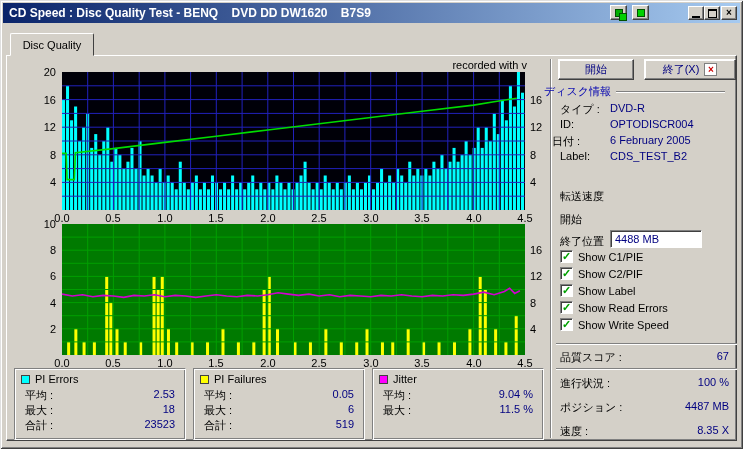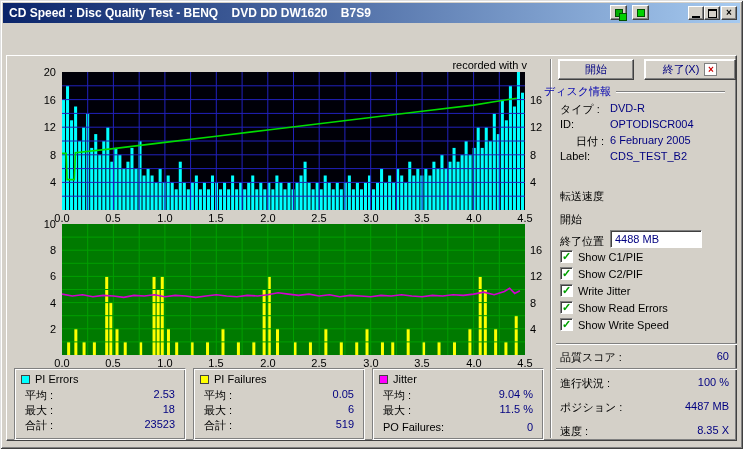--- a/index.html
+++ b/index.html
@@ -78,20 +78,23 @@
   <div class="tbtn" style="left:688px">
     <span class="minglyph"></span>
   </div>
   <div class="tbtn" style="left:704px">
     <span class="maxglyph"></span>
   </div>
   <div class="tbtn" style="left:721px">
     <span>×</span>
   </div>
 
+  <div class="tab">
+    <span>Disc Quality</span>
+  </div>
   <div class="page"></div>
 
   <span class="note">recorded with  v</span>
 
   <svg id="chart1" class="abs" style="left:62px;top:72px" width="463" height="138">
       <rect width="463" height="138" fill="#000008"></rect>
       <rect x="0.00" y="27.60" width="3.03" height="110.40" fill="#00ffff"></rect>
       <rect x="4.03" y="13.80" width="3.03" height="124.20" fill="#00ffff"></rect>
       <rect x="8.05" y="48.30" width="3.03" height="89.70" fill="#00ffff"></rect>
       <rect x="12.08" y="34.50" width="3.03" height="103.50" fill="#00ffff"></rect>
@@ -398,24 +401,20 @@
       <span>Jitter</span>
     </div>
     <div class="prow" style="top:19px">
         <span>平均 :</span>
         <span class="navy">9.04 %</span>
       </div>
     <div class="prow" style="top:34px">
         <span>最大 :</span>
         <span class="navy">11.5 %</span>
       </div>
-    <div class="prow" style="top:52px">
-        <span>PO Failures:</span>
-        <span class="navy">0</span>
-      </div>
   </div>
 
   <div class="vline" style="left:550px;top:59px;height:379px"></div>
 
   <div class="btn" style="left:558px;top:59px;width:76px">
     <span>開始</span>
   </div>
   <div class="btn" style="left:644px;top:59px;width:92px">
     <span>終了(X)</span>
     <span class="exiticon">
@@ -424,21 +423,21 @@
   </div>
 
   <div class="sechead" style="left:544px;top:84px">
     <span>ディスク情報</span>
       <span class="line"></span>
   </div>
   <span class="lab" style="left:560px;top:102px">タイプ :</span>
   <span class="val" style="left:610px;top:102px">DVD-R</span>
   <span class="lab" style="left:560px;top:118px">ID:</span>
   <span class="val" style="left:610px;top:118px">OPTODISCR004</span>
-  <span class="lab" style="left:576px;top:134px">日付 :</span>
+  <span class="lab" style="left:552px;top:134px">日付 :</span>
   <span class="val" style="left:610px;top:134px">6 February 2005</span>
   <span class="lab" style="left:560px;top:150px">Label:</span>
   <span class="val" style="left:610px;top:150px">CDS_TEST_B2</span>
 
 
   <span class="lab" style="left:560px;top:189px">転送速度</span>
 
   <span class="lab" style="left:560px;top:212px">開始</span>
   <span class="lab" style="left:560px;top:234px">終了位置</span>
   <div class="field" style="left:610px;top:230px;width:92px">
@@ -454,38 +453,38 @@
   <label class="cb" style="left:560px;top:267px">
     <span class="cbbox">
         <span class="check">✓</span>
       </span>
     <span>Show C2/PIF</span>
   </label>
   <label class="cb" style="left:560px;top:284px">
     <span class="cbbox">
         <span class="check">✓</span>
       </span>
-    <span>Write Jitter</span>
+    <span>Show Label</span>
   </label>
   <label class="cb" style="left:560px;top:301px">
     <span class="cbbox">
         <span class="check">✓</span>
       </span>
     <span>Show Read Errors</span>
   </label>
   <label class="cb" style="left:560px;top:318px">
     <span class="cbbox">
         <span class="check">✓</span>
       </span>
     <span>Show Write Speed</span>
   </label>
 
   <div class="hr" style="left:556px;top:343px;width:181px"></div>
   <span class="lab" style="left:560px;top:350px">品質スコア :</span>
-  <span class="valr" style="left:600px;top:350px;width:134px">60</span>
+  <span class="valr" style="left:600px;top:350px;width:134px">67</span>
   <div class="hr" style="left:556px;top:368px;width:181px"></div>
 
   <span class="lab" style="left:560px;top:376px">進行状況 :</span>
   <span class="valr" style="left:600px;top:376px;width:134px">100 %</span>
   <span class="lab" style="left:560px;top:400px">ポジション :</span>
   <span class="valr" style="left:600px;top:400px;width:134px">4487 MB</span>
   <span class="lab" style="left:560px;top:424px">速度 :</span>
   <span class="valr" style="left:600px;top:424px;width:134px">8.35 X</span>
 
 </div>

